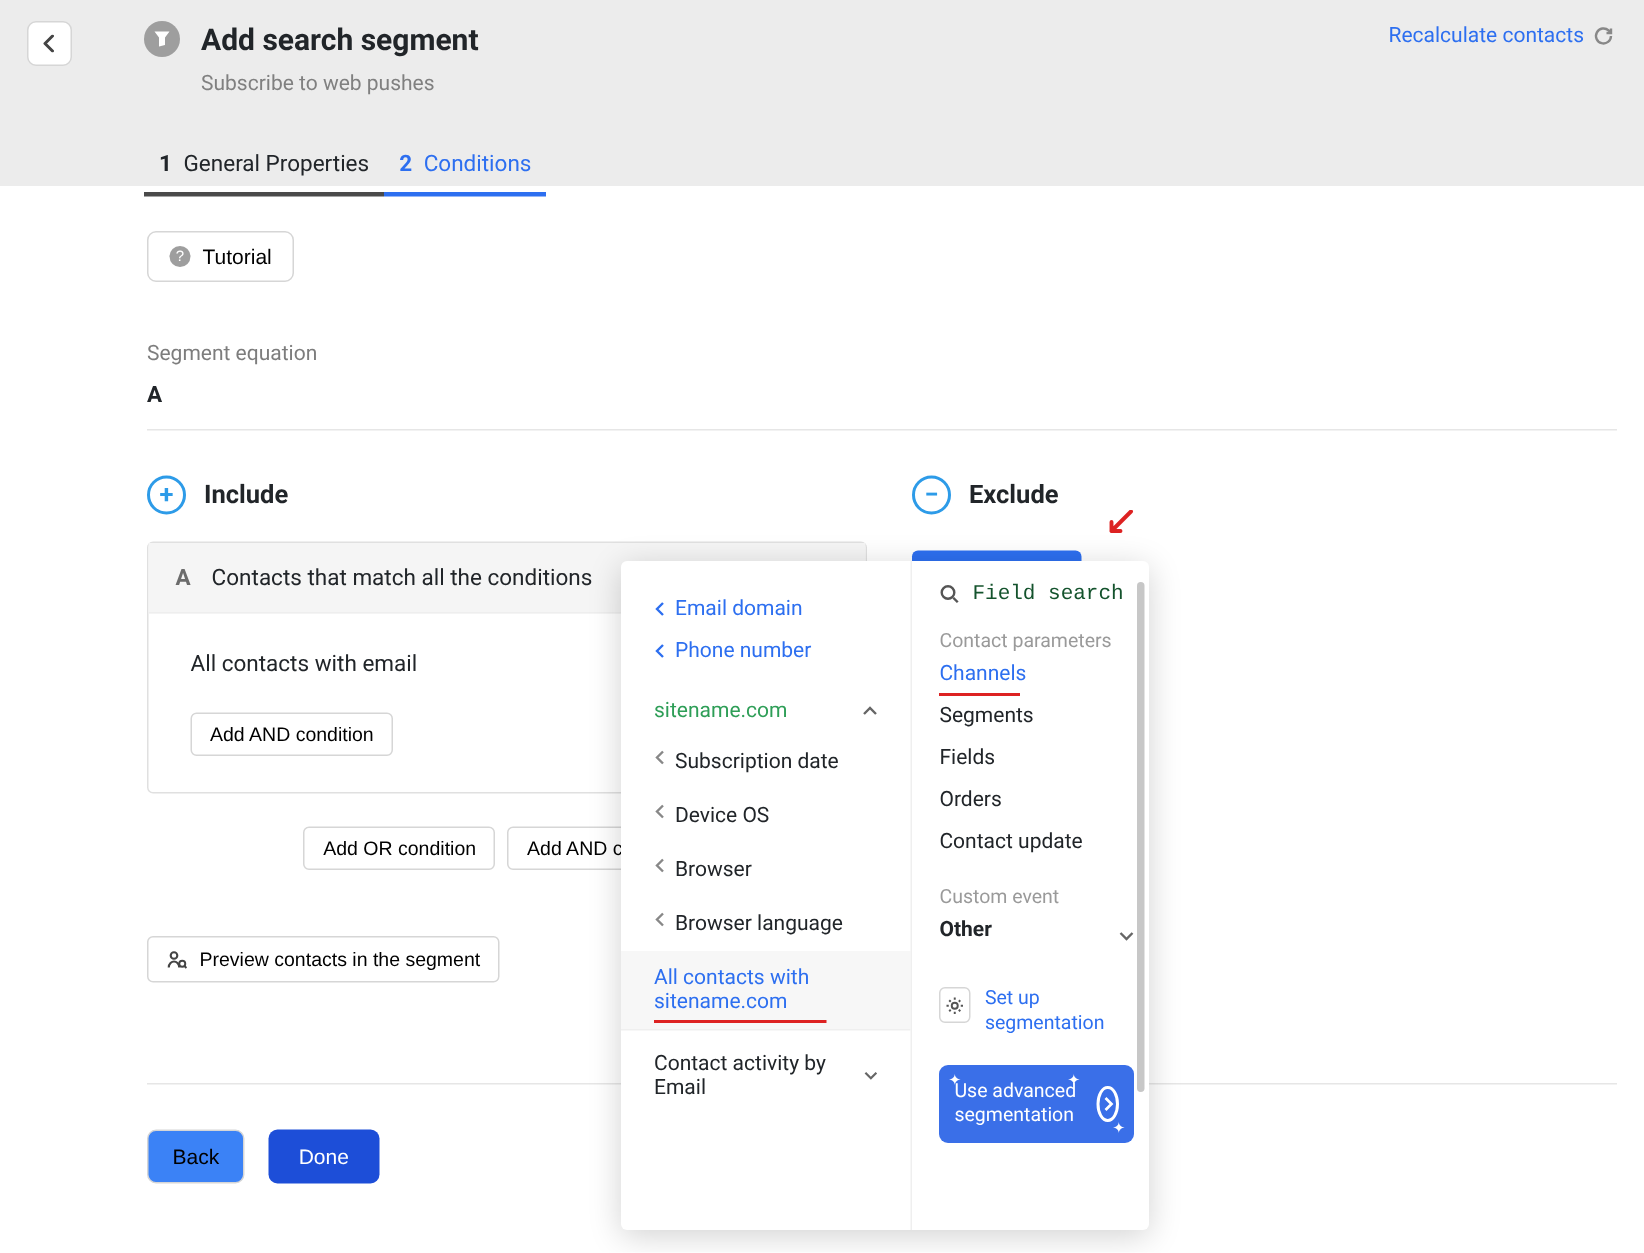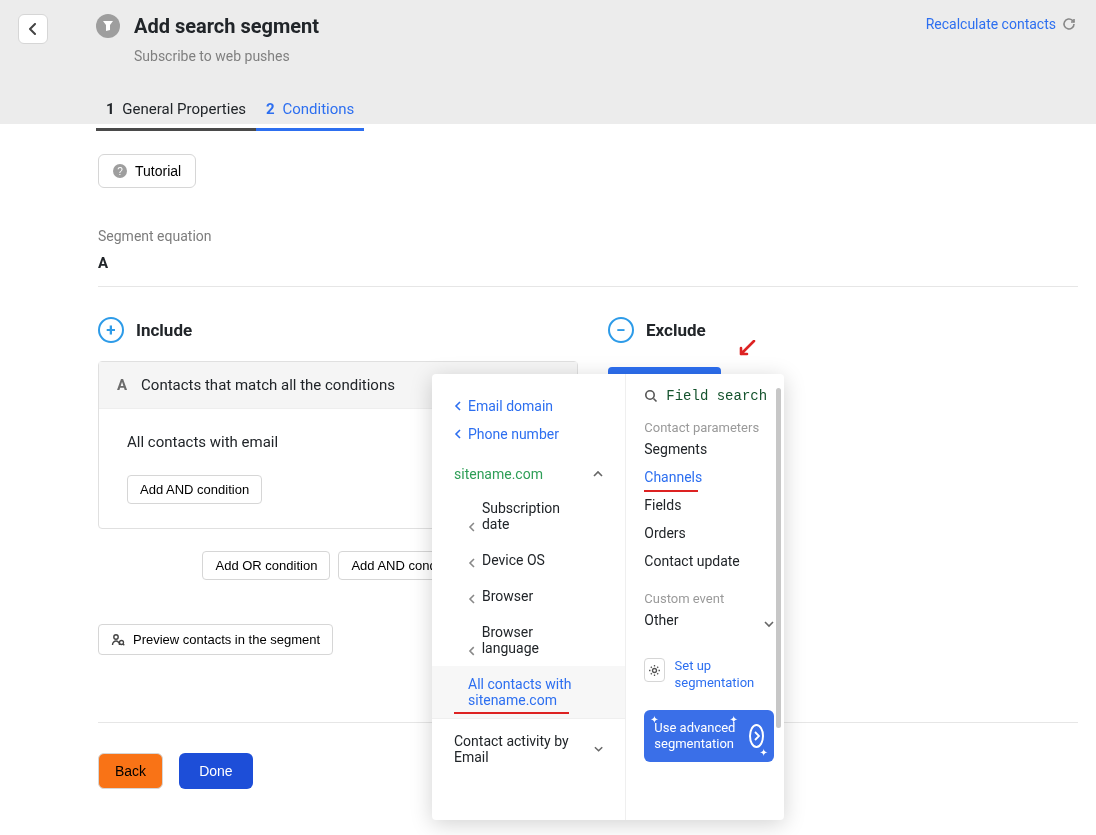--- a/index.html
+++ b/index.html
@@ -166,69 +166,69 @@
   }
   .footer {
     position:absolute;
     left: 98px; bottom: 46px;
     border-top: 1px solid #e6e6e6;
     padding-top: 30px;
     width: 980px;
     display:flex; gap:16px;
   }
   .btn-sec {
-    border:1px solid #d6d6d6; background:#f97316; border-radius:6px;
+    border:1px solid #d6d6d6; background:#3b82f6; border-radius:6px;
     padding:9px 16px; font-size:14px; cursor:pointer;
   }
   .btn-pri {
     border:none; background:#1d4ed8; color:#fff; border-radius:6px;
     padding:9px 20px; font-size:14px; cursor:pointer;
   }
   .popover {
     position:absolute;
-    top: 374px; left: 432px;
+    top: 374px; left: 414px;
     width: 352px;
     height: 446px;
     background:#fff;
     box-shadow: 0 4px 22px rgba(0,0,0,0.18);
     border-radius:4px;
     display:flex;
     overflow:hidden;
   }
   .popover-left { width: 262px; padding: 18px 0 0 0; }
   .popover-right { width: 178px; border-left:1px solid #efefef; padding:14px 10px 12px 18px; position:relative; }
   .p-link { color:#2d6ff0; font-size:14px; padding:6px 22px; display:flex; align-items:center; gap:6px; cursor:pointer; }
   .p-group-head {
     color:#2e9e57; font-size:14px; padding: 18px 22px 8px 22px;
     display:flex; justify-content:space-between; align-items:center; cursor:pointer;
   }
   .p-item {
-    font-size:14px; padding:10px 36px; cursor:pointer;
-    display:flex; align-items:flex-end; gap:6px;
+    font-size:14px; padding:10px 22px; cursor:pointer;
+    display:flex; align-items:flex-start; gap:6px;
   }
   .p-item.selected {
     background:#f7f7f7;
     color:#2d6ff0;
   }
   .underline-red { position:relative; }
   .underline-red::after {
     content:""; position:absolute; left:22px; right:22px; bottom:4px;
     height:2px; background:#d22;
   }
   .p-item2.selected::after { left:22px; right:56px; }
   .p-expand {
     font-size:14px; padding:14px 22px; display:flex; justify-content:space-between; align-items:center; cursor:pointer;
     border-top:1px solid #efefef;
   }
   .search-row { display:flex; align-items:center; gap:8px; color:#14532d; font-size:14px; cursor:text;font-family:Liberation Mono, monospace; }
   .right-label { color:#9a9a9a; font-size:13px; margin-top:16px; }
   .right-item { font-size:14px; padding:6px 0; cursor:pointer; }
   .right-item.active { color:#2d6ff0; position:relative; }
   .right-item.active::after { content:""; position:absolute; left:0; right:110px; bottom:-1px; height:2px; background:#d22; width:54px; }
-  .right-expand { display:flex; justify-content:space-between; align-items:flex-end; cursor:pointer; padding:6px 0; }
+  .right-expand { display:flex; justify-content:space-between; align-items:flex-end; cursor:pointer; padding:6px 0;font-weight:bold; }
   .right-gear-row { display:flex; gap:10px; align-items:flex-start; margin-top:24px; }
   .gear-box { width:24px; height:24px; border:1px solid #d6d6d6; border-radius:4px; display:flex; align-items:center; justify-content:center; color:#555; font-size:12px; }
   .setup-link { color:#2d6ff0; font-size:13px; line-height:1.3; cursor:pointer; }
   .adv-seg {
     margin-top:18px;
     background:#3a6fe8;
     color:#fff;
     border-radius:6px;
     padding:10px 10px;
     display:flex; align-items:center; justify-content:space-between; gap:6px;
@@ -411,22 +411,22 @@
 
   <div class="popover-right">
     <div class="search-row">
       <svg width="14" height="14" viewBox="0 0 14 14">
           <circle cx="6" cy="6" r="4.2" fill="none" stroke="#555" stroke-width="1.6"></circle>
           <path d="M9.5 9.5 L12.5 12.5" stroke="#555" stroke-width="1.6"></path>
         </svg>
       <span>Field search</span>
     </div>
     <div class="right-label">Contact parameters</div>
+    <div class="right-item active">Channels</div>
     <div class="right-item">Segments</div>
-    <div class="right-item active">Channels</div>
     <div class="right-item">Fields</div>
     <div class="right-item">Orders</div>
     <div class="right-item">Contact update</div>
     <div class="right-label">Custom event</div>
     <div class="right-expand">
       <span>Other</span>
       <svg width="10" height="8" viewBox="0 0 10 8">
           <path d="M1 2 L5 6 L9 2" stroke="#666" stroke-width="1.6" fill="none"></path>
         </svg>
     </div>

